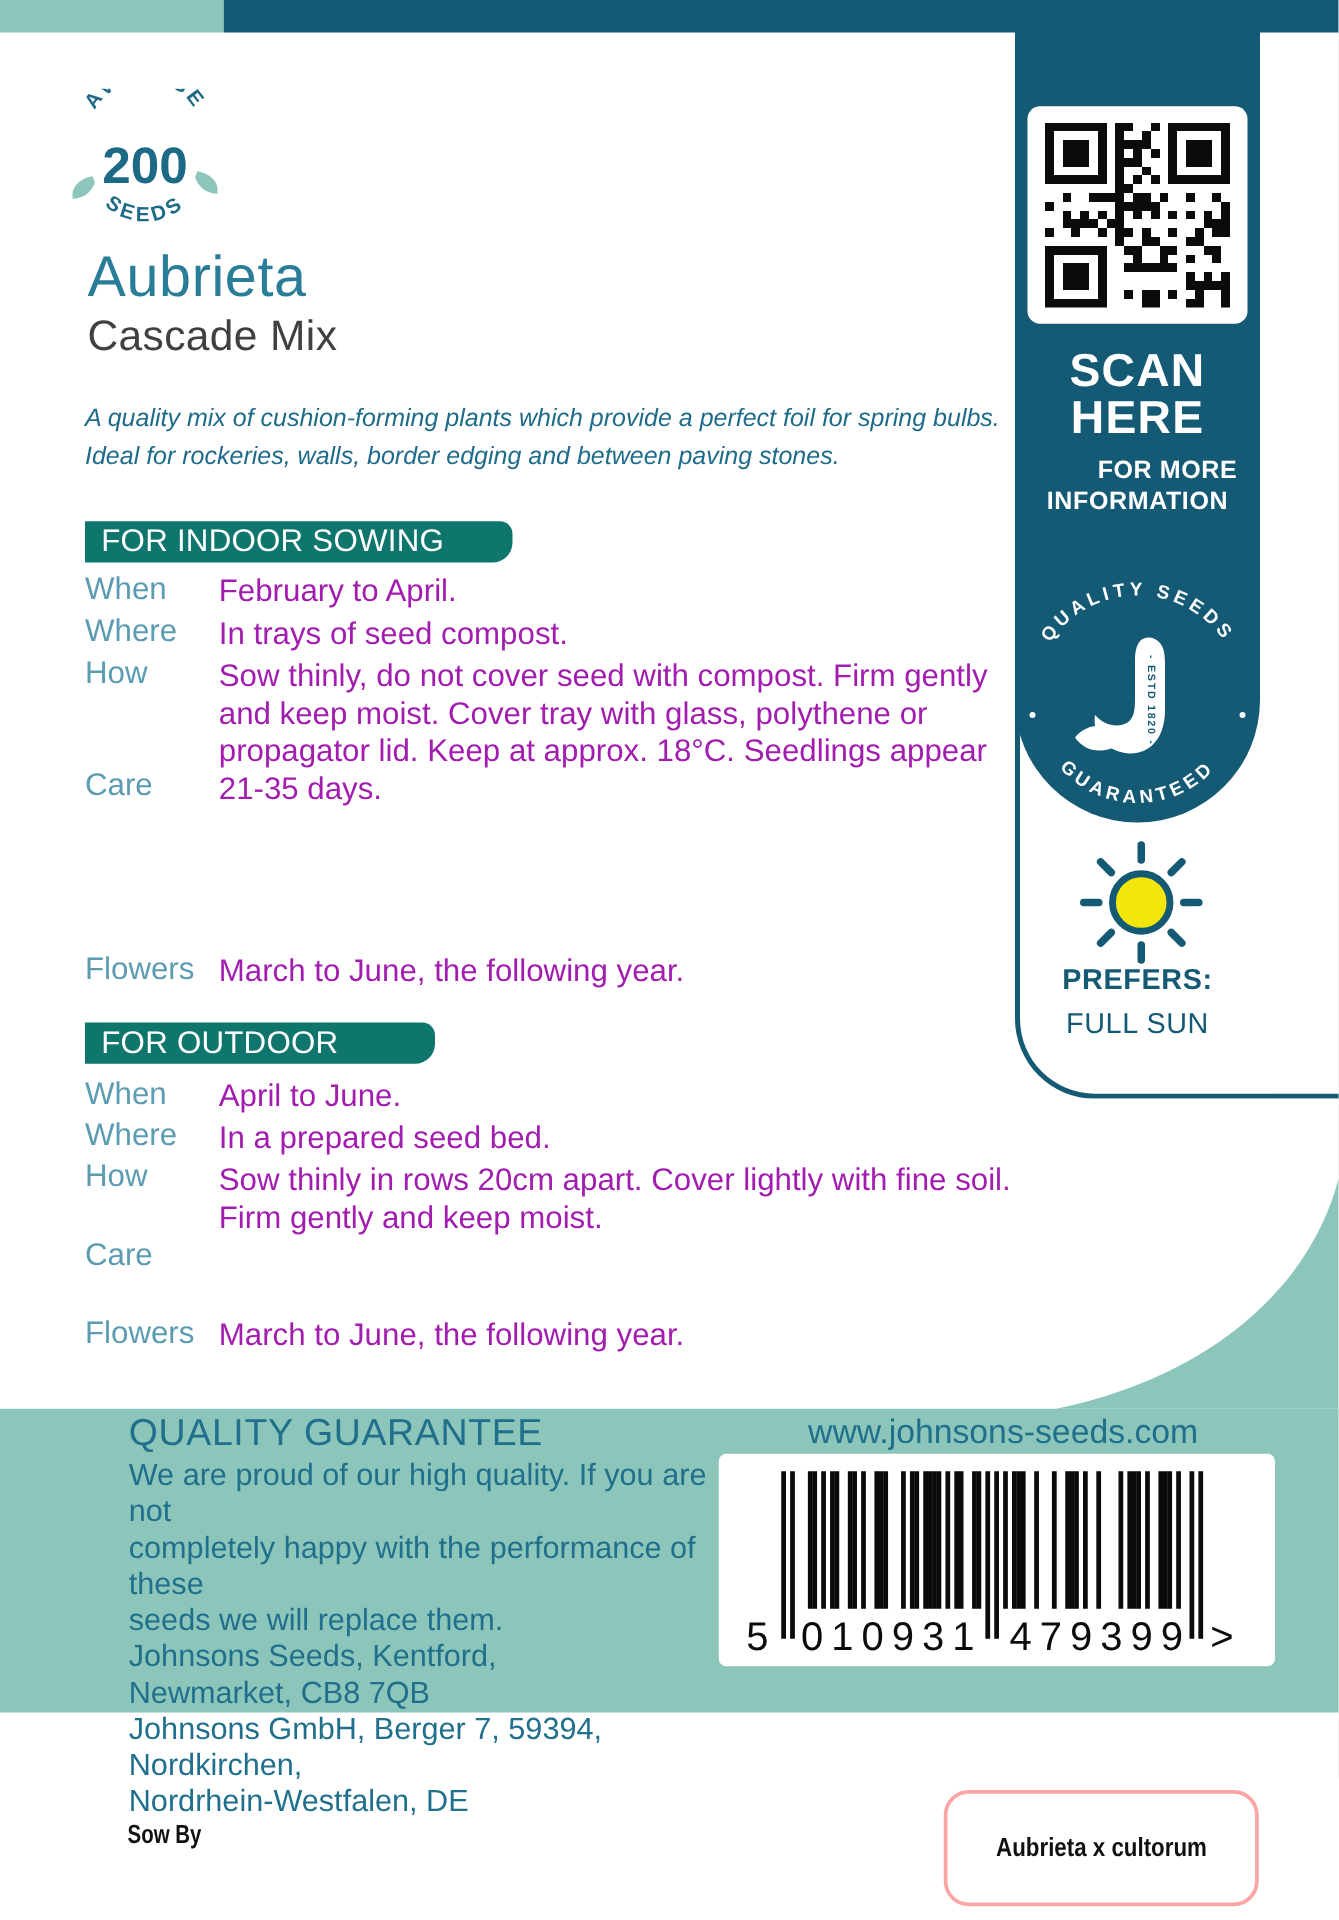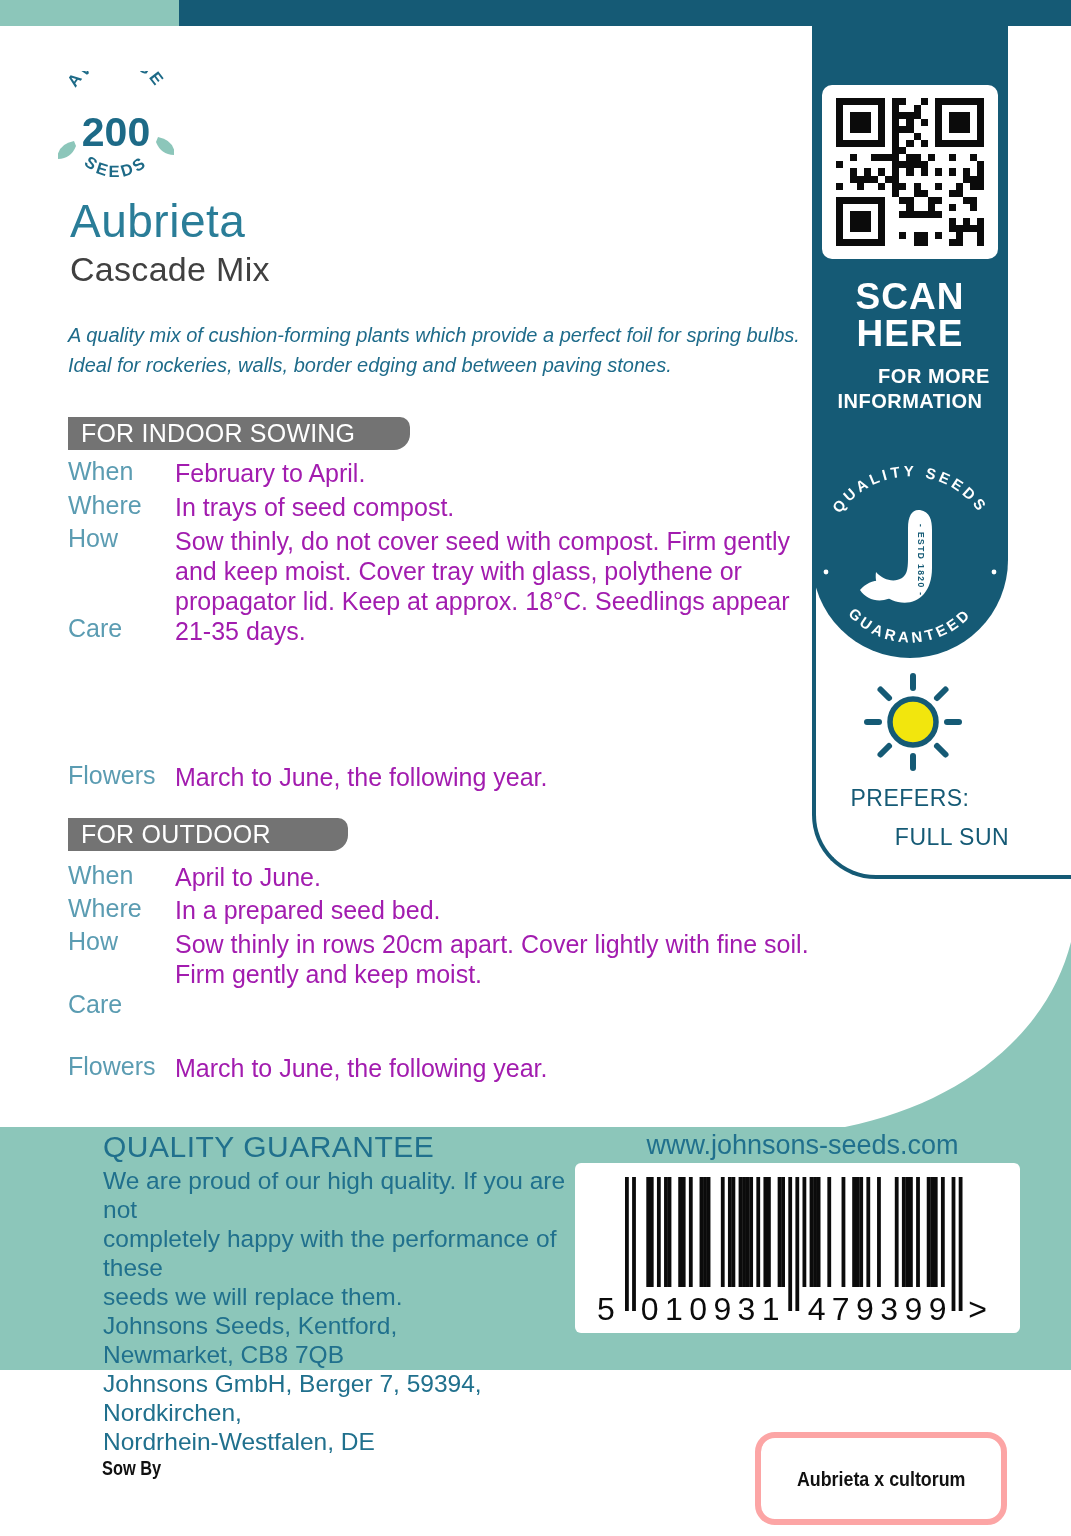--- a/index.html
+++ b/index.html
@@ -15,44 +15,44 @@
                border-bottom-left-radius:64px;background:transparent;}
   .band{left:812px;top:0;width:196px;height:658px;background:#155a75;
         border-bottom-left-radius:98px;border-bottom-right-radius:98px;}
   .qr-box{left:822px;top:85px;width:176px;height:174px;background:#ffffff;border-radius:10px;}
   .qr-box svg{position:absolute;left:13px;top:13px;}
   .scan-line{left:812px;width:196px;text-align:center;color:#ffffff;font-weight:800;letter-spacing:1px;}
   .scan-big{font-size:37px;line-height:37px;}
   .scan-small{font-size:20px;line-height:24px;font-weight:700;letter-spacing:0.5px;}
   
   .prefers{left:812px;width:196px;text-align:center;color:#155a75;}
-  .prefers-label{font-size:23px;font-weight:400;letter-spacing:0.5px;margin-top:15px;}
+  .prefers-label{font-size:23px;font-weight:700;letter-spacing:0.5px;}
   .prefers-value{font-size:23px;font-weight:400;letter-spacing:0.5px;}
   
   .title{left:70px;top:194px;font-size:46px;color:#2a7d98;letter-spacing:0.5px;}
   .subtitle{left:70px;top:250px;font-size:34px;color:#404040;letter-spacing:0.3px;}
   .desc{left:68px;top:320px;width:735px;font-size:20px;line-height:30px;color:#1e6b8a;font-style:italic;}
-  .banner{height:33px;background:#737373;border-radius:0 10px 16px 0;color:#ffffff;
+  .banner{height:33px;background:#0f766e;border-radius:0 10px 16px 0;color:#ffffff;
           font-size:25px;line-height:33px;padding-left:13px;letter-spacing:0.2px;box-sizing:border-box;}
   .rowlabel{left:68px;width:102px;font-size:25px;color:#5b9cb2;}
   .rowvalue{left:175px;width:640px;font-size:25px;color:#a21caf;line-height:29.5px;}
   .lh29{line-height:29px;}
   .lh30{line-height:30px;}
   
   .bottom-band{left:0;top:1127px;width:1071px;height:243px;background:#8cc6ba;}
   .qg-head{left:103px;top:1130px;font-size:30px;color:#20708d;letter-spacing:0.5px;}
   .qg-body{left:103px;top:1166px;width:480px;font-size:24.5px;line-height:29px;color:#20708d;white-space:pre-line;}
   .website{left:580px;top:1130px;width:445px;text-align:center;font-size:27px;color:#20708d;}
   .bc-box{left:575px;top:1163px;width:445px;height:170px;background:#ffffff;border-radius:6px;}
   .bc-box svg{position:absolute;left:16px;top:8px;}
   
   .sowby{left:102px;top:1456px;font-size:21px;font-weight:700;color:#111;
          transform:scaleX(0.78);transform-origin:left center;}
   .cultivar-box{left:755px;top:1432px;width:252px;height:93px;background:#fff;
-                border:6px solid #fca5a5;border-radius:20px;box-sizing:border-box;
+                border:3px solid #fca5a5;border-radius:20px;box-sizing:border-box;
                 display:flex;align-items:center;justify-content:center;}
   .cultivar-box span{font-size:21px;font-weight:700;color:#111;transform:scaleX(0.85);}
   svg text{font-family:"Liberation Sans",sans-serif;}
 </style>
 </head>
 <body>
 
 <div class="canvas">
 
   <div class="abs topbar-light"></div>
@@ -349,21 +349,21 @@
       <line x1="34" y1="0" x2="46" y2="0"></line>
       <line x1="-32.5" y1="-32.5" x2="-24" y2="-24"></line>
       <line x1="24" y1="24" x2="32.5" y2="32.5"></line>
       <line x1="-32.5" y1="32.5" x2="-24" y2="24"></line>
       <line x1="24" y1="-24" x2="32.5" y2="-32.5"></line>
     </g>
     <circle cx="0" cy="0" r="23" fill="#f2e60d" stroke="#155a75" stroke-width="5.5"></circle>
   </svg>
 
   <div class="abs prefers prefers-label" style="top:770px;">PREFERS:</div>
-  <div class="abs prefers prefers-value" style="top:824px;padding-left:42px;">FULL SUN</div>
+  <div class="abs prefers prefers-value" style="top:805px;">FULL SUN</div>
 
   <svg class="abs" style="left:845px;top:938px;" width="226" height="190" viewBox="0 0 226 190">
     <path d="M 226 4 C 204 92 122 164 0 189 L 226 189 Z" fill="#8cc6ba"></path>
   </svg>
 
   <div class="abs bottom-band"></div>
   <div class="abs qg-head">QUALITY GUARANTEE</div>
   <div class="abs qg-body">We are proud of our high quality. If you are not
 completely happy with the performance of these
 seeds we will replace them.

